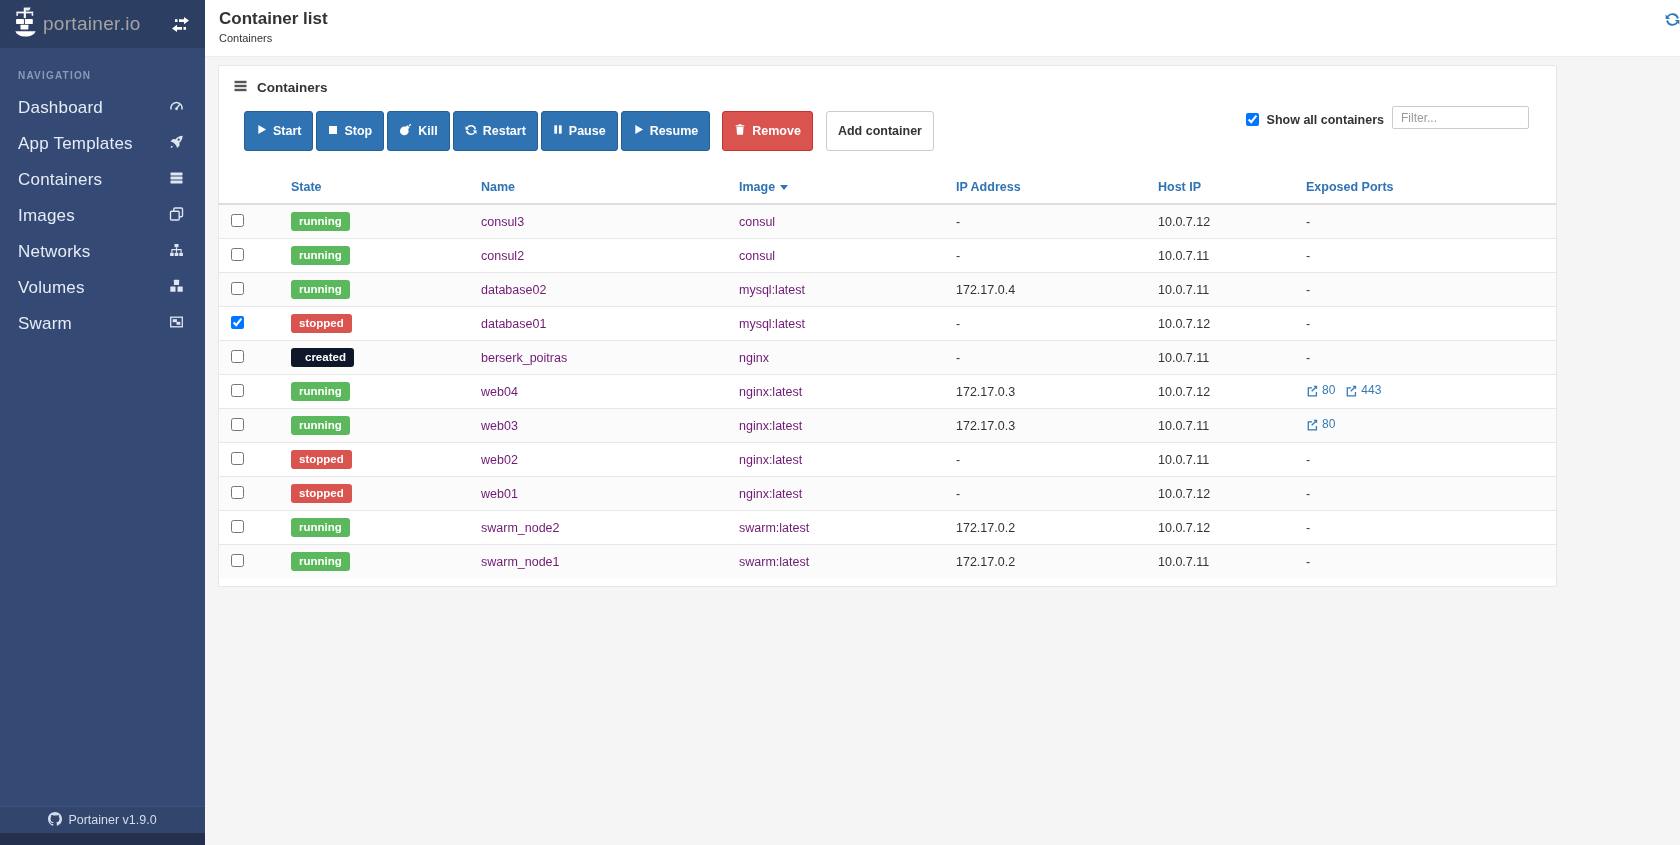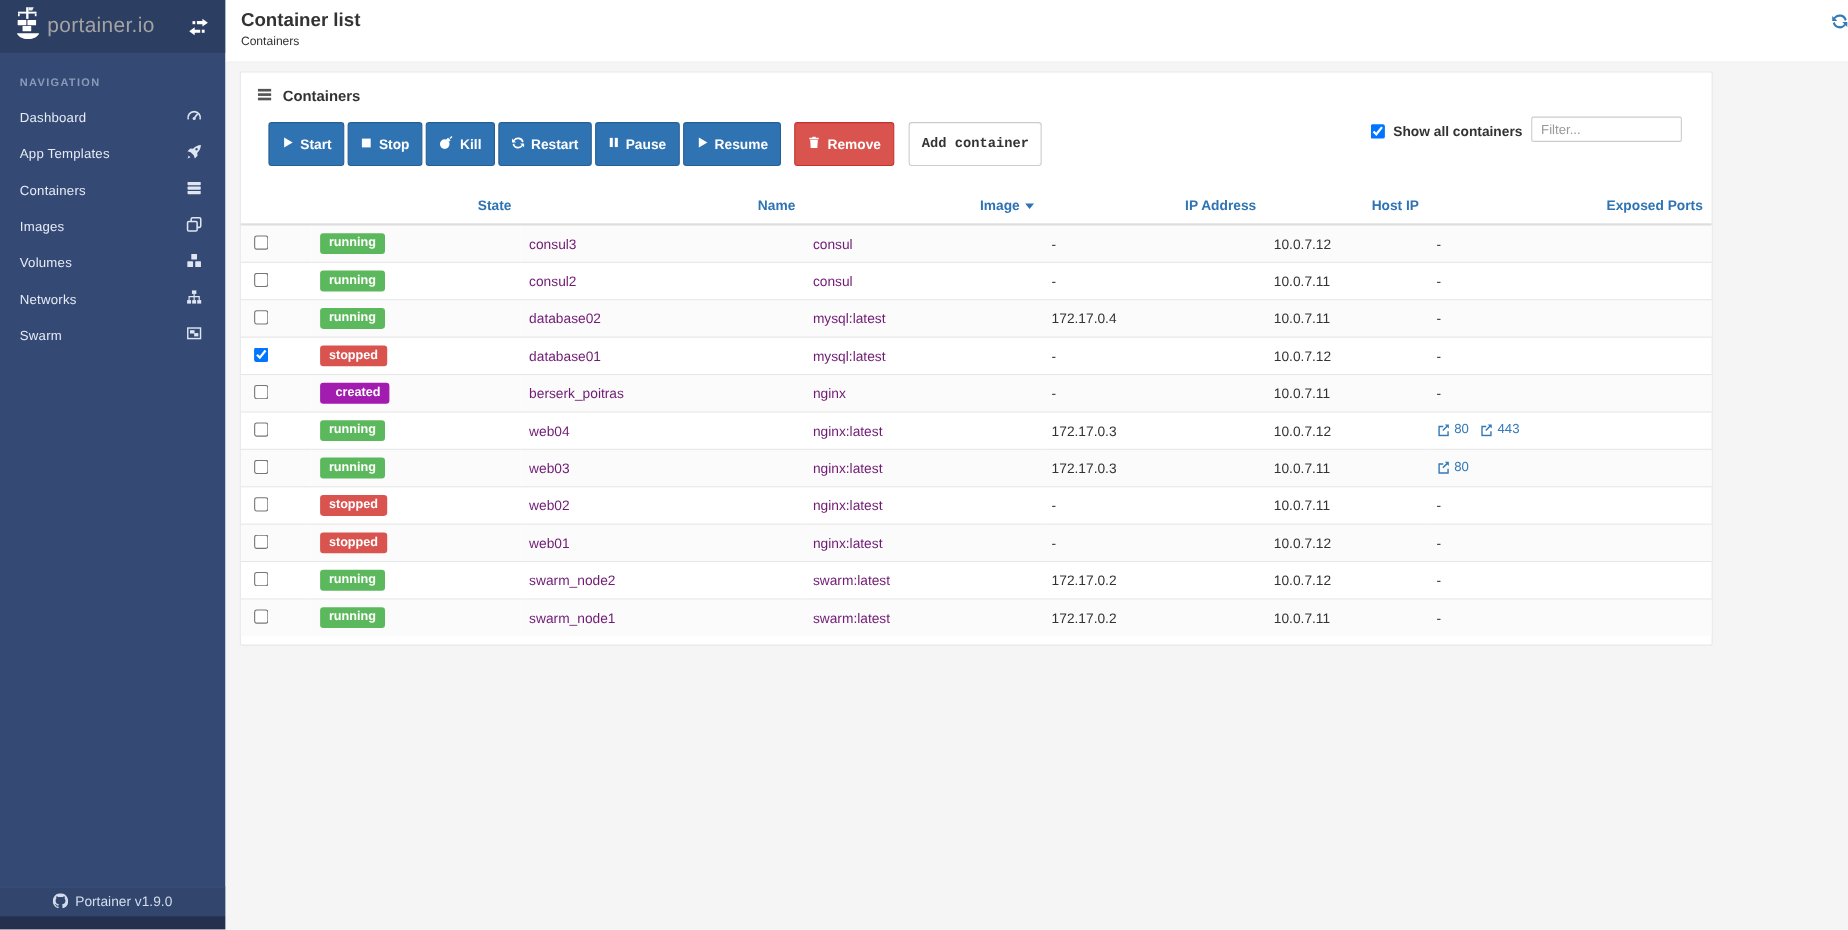--- a/index.html
+++ b/index.html
@@ -11,21 +11,21 @@
     background:#f5f5f5;
     -webkit-font-smoothing:antialiased;
   }
   
   .sidebar { width:205px; flex-shrink:0; background:#344a75; display:flex; flex-direction:column; }
   .logo-band { height:48px; background:#2d3e63; display:flex; align-items:center; padding:0 15px 0 13px; }
   .brand { flex:1; display:flex; align-items:center; gap:5px; color:#a3a3a3; font-size:19px; letter-spacing:.3px; cursor:pointer; }
   .brand svg { flex-shrink:0; }
   .exchange-btn { color:#fff; cursor:pointer; display:flex; }
   .nav-label { font-size:10px; font-weight:bold; letter-spacing:1.2px; color:#8b9ab8; padding:22px 18px 9px 18px; }
-  .nav-item { display:flex; align-items:center; padding:8px 21px 8px 18px; font-size:12px; color:#e6ebf5; cursor:pointer; }
+  .nav-item { display:flex; align-items:center; padding:8px 21px 8px 18px; font-size:17px; color:#e6ebf5; cursor:pointer; }
   .nav-item .nav-text { flex:1; letter-spacing:.2px; }
   .nav-item svg { color:#dfe5f1; }
   .sidebar-spacer { flex:1; }
   .sidebar-footer { height:27px; background:#31456d; border-top:1px solid #3d5179; display:flex; align-items:center; justify-content:center; gap:6px; font-size:12.5px; color:#d3dcec; cursor:pointer; }
   .sidebar-bottom-strip { height:12px; background:#25304f; }
 
   
   .main { flex:1; display:flex; flex-direction:column; min-width:0; }
   .topbar { height:57px; background:#fff; padding:9px 0 0 14px; border-bottom:1px solid #ececec; }
   .title-row { display:flex; align-items:center; gap:9px;justify-content:space-between; }
@@ -36,37 +36,37 @@
   .content { flex:1; padding:8px 0 0 13px; background:#f5f5f5; }
   .panel { width:1339px; background:#fff; border:1px solid #e7e7e7; border-radius:2px; padding-bottom:8px; }
   .panel-heading { display:flex; align-items:center; gap:9px; padding:13px 14px 2px 14px; font-size:13.5px; font-weight:bold; color:#333; }
   .panel-heading svg { color:#555; }
 
   .toolbar { display:flex; align-items:flex-start; padding:13px 27px 0 25px; }
   .btn { height:40px; display:inline-flex; align-items:center; gap:6px; padding:0 11px; font-size:12.5px; font-weight:bold; border-radius:3px; border:1px solid transparent; cursor:pointer; font-family:inherit; white-space:nowrap; }
   .btn svg { flex-shrink:0; }
   .btn-primary { background:#2f73b2; border-color:#275f94; color:#fff; margin-right:3px; }
   .btn-danger  { background:#d9534f; border-color:#c9302c; color:#fff; margin-left:9px; }
-  .btn-default { background:#fff; border-color:#ccc; color:#333; margin-left:13px;font-family:Liberation Mono, monospace; }
+  .btn-default { background:#fff; border-color:#ccc; color:#333; margin-left:13px; }
   .right-controls { margin-left:auto; display:flex; flex-direction:row; align-items:flex-end; gap:8px; margin-top:-5px; }
   .show-all { display:flex; align-items:center; gap:5px; font-size:12.5px; font-weight:bold; color:#333; }
   .filter-input { width:137px; height:23px; border:1px solid #ccc; border-radius:2px; font-size:12px; padding:0 8px; color:#555; font-family:inherit; outline:none; }
   .filter-input::placeholder { color:#999; }
 
   table.ctable { width:100%; border-collapse:collapse; margin-top:23px; font-size:12.5px; }
-  .ctable th { text-align:right; color:#2e73b3; font-weight:bold; padding:6px 8px 9px 8px; border-bottom:2px solid #ddd; cursor:pointer; white-space:nowrap; }
+  .ctable th { text-align:left; color:#2e73b3; font-weight:bold; padding:6px 8px 9px 8px; border-bottom:2px solid #ddd; cursor:pointer; white-space:nowrap; }
   .ctable td { padding:7px 8px; border-top:1px solid #e7e7e7; color:#333; }
   .ctable tbody tr:first-child td { border-top:1px solid #ddd; }
   .ctable tbody tr:nth-child(odd) { background:#fbfbfb; }
   .caret-down { display:inline-block; width:0; height:0; border-left:4px solid transparent; border-right:4px solid transparent; border-top:5px solid #2e73b3; margin-left:5px; vertical-align:middle; }
 
   .badge { display:inline-block; padding:3px 8px 4px 8px; border-radius:3px; color:#fff; font-weight:bold; font-size:11.5px; }
   .badge-running { background:#5cb85c; }
   .badge-stopped { background:#d9534f; }
-  .badge-created { background:#a21caf;padding-left:14px; }
+  .badge-created { background:#0f172a;padding-left:14px; }
 
   a.cell-link { color:#701a75; text-decoration:none; cursor:pointer; }
   a.port-link { color:#337ab7; text-decoration:none; display:inline-flex; align-items:flex-end; gap:4px; margin-right:10px; font-size:12px; cursor:pointer; }
   .row-checkbox { margin:0 0 0 4px; }
 </style>
 </head>
 <body>
 
 <div class="sidebar">
   <div class="logo-band">
@@ -128,38 +128,38 @@
   <div class="nav-item">
     <span class="nav-text">Images</span>
     <span>
       <svg width="15" height="14" viewBox="0 0 14 14">
           <rect x="4.3" y="1" width="8.7" height="8.7" rx="1.2" fill="none" stroke="currentColor" stroke-width="1.4"></rect>
           <rect x="1" y="4.3" width="8.7" height="8.7" rx="1.2" fill="#344a75" stroke="currentColor" stroke-width="1.4"></rect>
         </svg>
     </span>
   </div>
   <div class="nav-item">
-    <span class="nav-text">Volumes</span>
-    <span>
-      <svg width="15" height="14" viewBox="0 0 14 14" fill="currentColor">
-          <rect x="4.4" y="0.8" width="5.2" height="5.2" rx=".5"></rect>
-          <rect x="0.8" y="7.6" width="5.2" height="5.2" rx=".5"></rect>
-          <rect x="8" y="7.6" width="5.2" height="5.2" rx=".5"></rect>
-        </svg>
-    </span>
-  </div>
-  <div class="nav-item">
     <span class="nav-text">Networks</span>
     <span>
       <svg width="15" height="14" viewBox="0 0 14 14" fill="currentColor">
           <rect x="5" y="1" width="4" height="3.2"></rect>
           <rect x="0.6" y="9.8" width="3.6" height="3.2"></rect>
           <rect x="5.2" y="9.8" width="3.6" height="3.2"></rect>
           <rect x="9.8" y="9.8" width="3.6" height="3.2"></rect>
           <path fill="none" stroke="currentColor" stroke-width="1.1" d="M7 4.2v2.4M2.4 9.8V6.6h9.2v3.2M7 6.6v3.2"></path>
+        </svg>
+    </span>
+  </div>
+  <div class="nav-item">
+    <span class="nav-text">Volumes</span>
+    <span>
+      <svg width="15" height="14" viewBox="0 0 14 14" fill="currentColor">
+          <rect x="4.4" y="0.8" width="5.2" height="5.2" rx=".5"></rect>
+          <rect x="0.8" y="7.6" width="5.2" height="5.2" rx=".5"></rect>
+          <rect x="8" y="7.6" width="5.2" height="5.2" rx=".5"></rect>
         </svg>
     </span>
   </div>
   <div class="nav-item">
     <span class="nav-text">Swarm</span>
     <span>
       <svg width="15" height="14" viewBox="0 0 14 14">
           <rect x="1.2" y="2.2" width="11.6" height="9.6" fill="none" stroke="currentColor" stroke-width="1.3"></rect>
           <rect x="3.2" y="4.2" width="4.2" height="3" fill="currentColor"></rect>
           <rect x="7" y="6.8" width="3.8" height="3" fill="currentColor"></rect>

